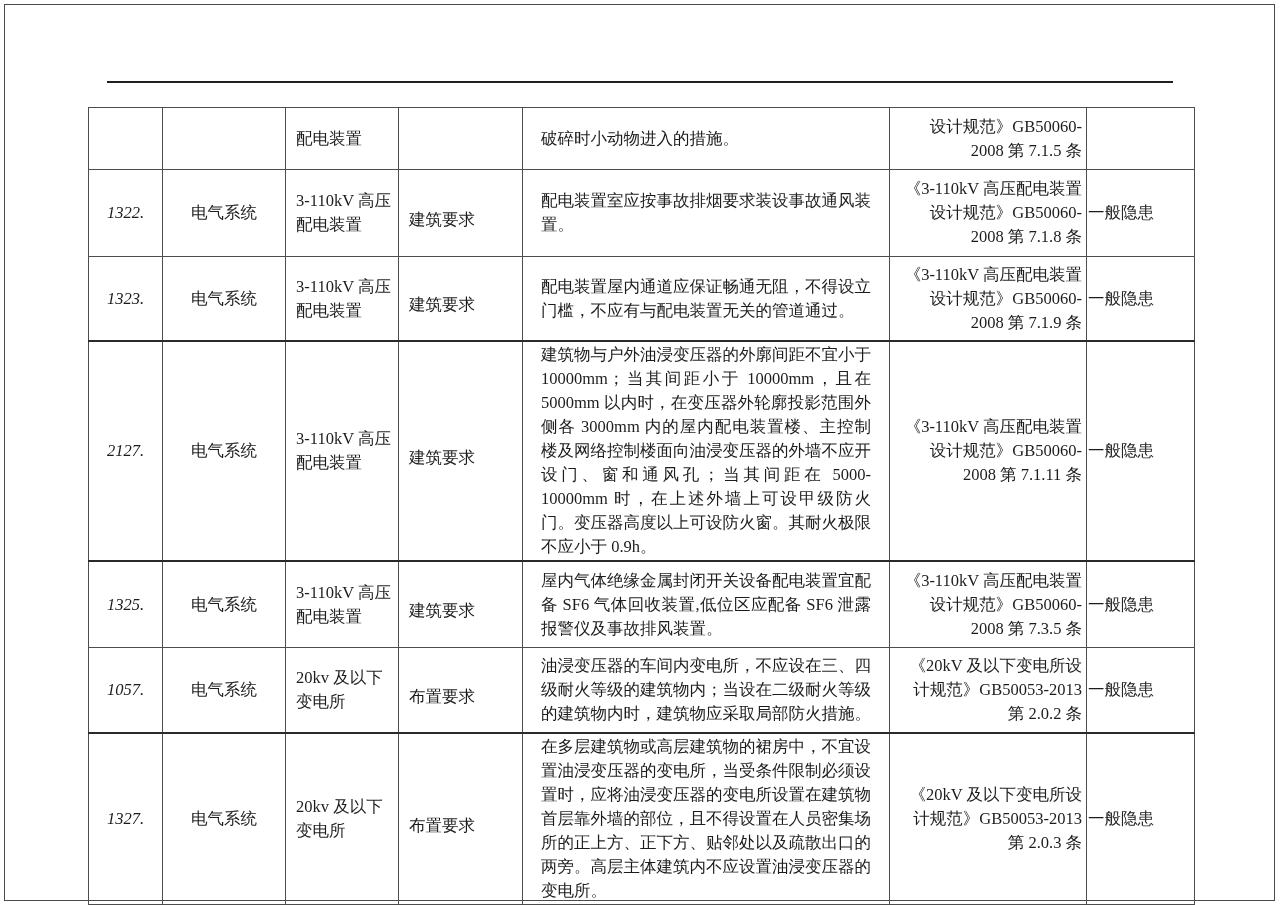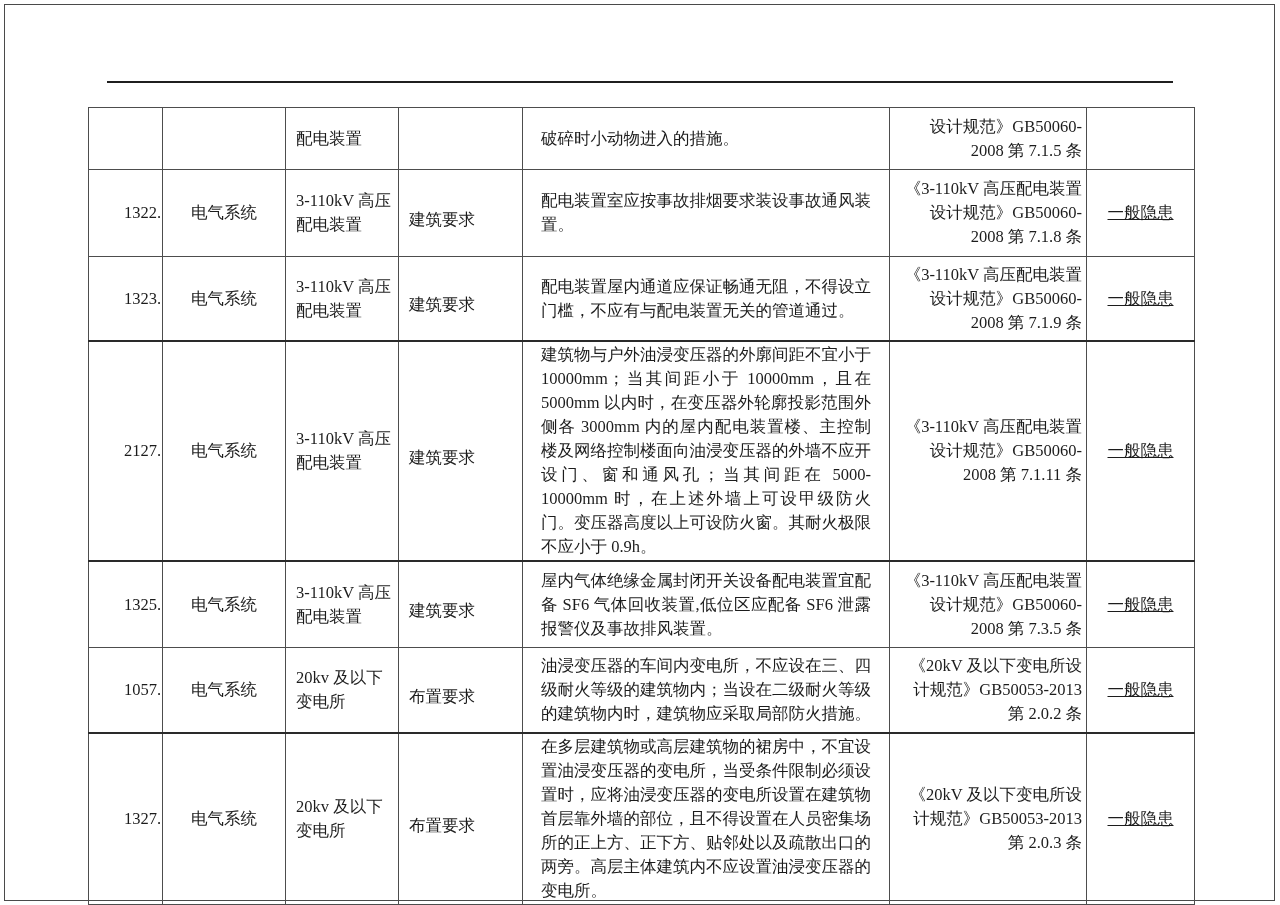--- a/index.html
+++ b/index.html
@@ -10,27 +10,27 @@
   table.checklist{position:absolute;left:88px;top:107px;width:1106px;border-collapse:collapse;table-layout:fixed;}
   table.checklist td{border:1px solid #4d4d4d;vertical-align:middle;font-size:16.5px;line-height:24px;overflow:hidden;}
   tr.r0 td{height:48px;}
   tr.r1 td{height:73px;}
   tr.r2 td{height:70px;}
   tr.r3 td{height:192px;}
   tr.r4 td{height:72px;}
   tr.r5 td{height:71px;}
   tr.r6 td{height:147px;}
   tr.thick-bottom td{border-bottom-width:2.5px;border-bottom-color:#2a2a2a;}
-  td.c-no{text-align:right;}
+  td.c-no{text-align:center;font-style:italic;}
   td.c-sys{text-align:center;}
   td.c-equip{text-align:left;padding:0 6px 0 10px;}
   td.c-req{text-align:left;padding:13px 4px 0 10px;}
   td.c-desc{text-align:justify;padding:1px 18px;}
   td.c-basis{text-align:right;padding:1px 4px 1px 8px;}
-  td.c-level{text-align:center;text-decoration:underline;}
+  td.c-level{}
   .watermark{position:absolute;left:978px;top:822px;display:flex;align-items:center;gap:10px;}
   .wm-icon{width:62px;height:58px;flex:0 0 auto;}
   .wm-text{font-family:"Liberation Sans","DejaVu Sans",sans-serif;font-weight:bold;font-size:36px;letter-spacing:2px;color:#ffffff;text-shadow:2px 3px 2px #9a9a9a,0 0 1px #d8d8d8;white-space:nowrap;}
 </style>
 </head>
 <body>
 
 <div class="page">
   <div class="page-border"></div>
   <div class="top-rule"></div>

